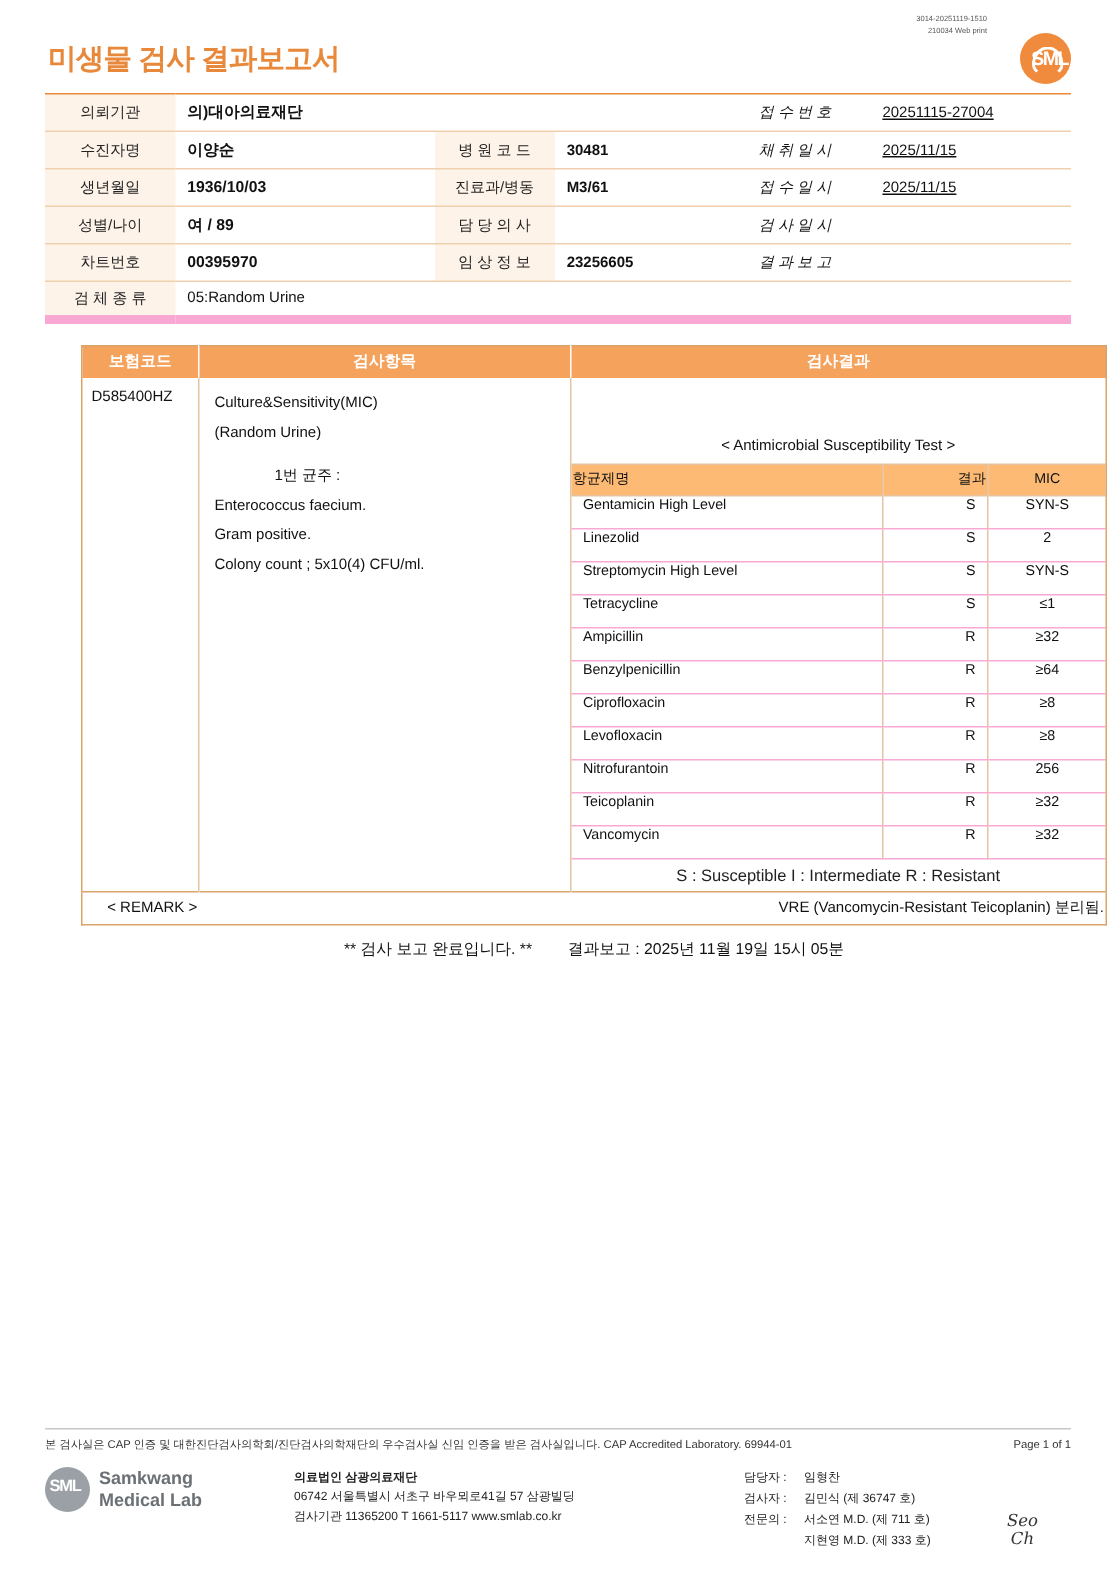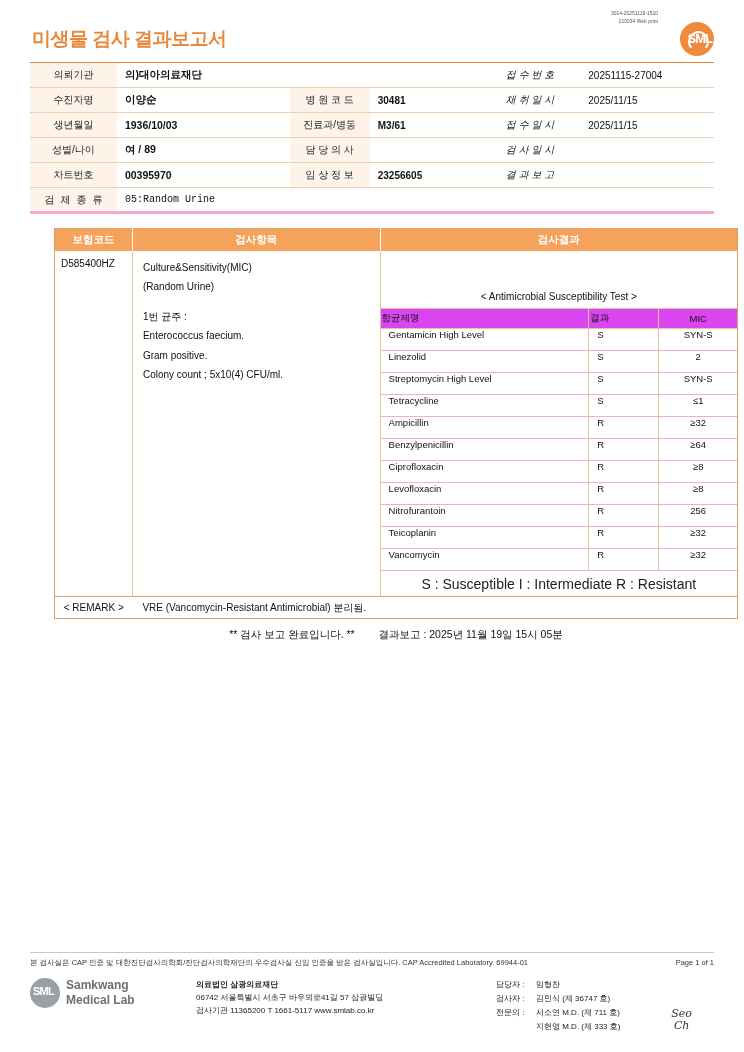--- a/index.html
+++ b/index.html
@@ -76,48 +76,48 @@
     color: #fff;
     letter-spacing: -1px;
     z-index: 2;
   }
 
   
   table { border-collapse: collapse; }
   .info-table {
     width: 684px;
     border-top: 1.5px solid #e8883a;
-    border-bottom: 3px solid #f9a8d4;
+    border-bottom: 6px solid #f9a8d4;
     font-size: 10px;
   }
   .info-table td {
     border-bottom: 1px solid #f0cfae;
     height: 25px;
     padding: 0 8px;
     vertical-align: middle;
   }
-  .info-table tr:last-child td { border-bottom: none; font-family: Liberation Mono, monospace; }
+  .info-table tr:last-child td { border-bottom: none; }
   .info-table .lbl {
     background: #fdf3e8;
     color: #222;
     font-size: 10px;
     width: 78px;
     text-align: center;
     letter-spacing: 0px;
   }
   .info-table .val {
     font-size: 10.5px;
     font-weight: bold;
     color: #111;
     width: 155px;
   }
   .info-table .lbl2 { width: 72px; }
   .info-table .val2 { width: 115px; font-weight: bold; font-size: 10px;}
   .info-table .lbl3 { width: 74px; font-style: italic; }
-  .info-table .val3 { width: 120px; font-weight: normal; font-size: 10px;}
+  .info-table .val3 { width: 120px; font-weight: normal; font-size: 10px; text-decoration: underline;}
   .info-table .spanval { font-weight: normal; font-size: 10px; }
 
   
   .result-wrap { margin-top: 14px; padding-left: 24px; }
   .res-table {
     width: 684px;
     font-size: 10px;
     border: 1px solid #d9a36a;
   }
   .res-head td {
@@ -142,66 +142,67 @@
   .cell-code {
     padding: 7px 6px;
     font-size: 10px;
     text-align: left;
   }
   .cell-item {
     padding: 7px 10px;
     font-size: 10px;
     line-height: 1.95;
   }
-  .cell-item .sub { margin-top: 2px; }
+  .cell-item .sub { margin-top: 2px; margin-left: 40px; }
 
   
   .ast-title {
     text-align: center;
     font-size: 10px;
     padding: 6px 0;
     border-bottom: 1px solid #e3c3a0;
   }
   .ast-table {
     width: 100%;
     font-size: 9.5px;
   }
   .ast-table th {
-    background: #d946ef;
+    background: #fdba74;
     font-weight: normal;
     height: 20px;
     border-bottom: 1px solid #e3c3a0;
     border-right: 1px solid #e3c3a0;
     font-size: 9.5px;
   }
   .ast-table th:last-child { border-right: none; }
   .ast-table td {
     height: 22px;
     border-bottom: 1px solid #f9a8d4;
     border-right: 1px solid #e3c3a0;
     font-size: 9.5px;
     padding: 0 8px;
   }
   .ast-table td:last-child { border-right: none; }
   .ast-name { width: 208px; text-align: left; }
-  .ast-res { width: 70px; text-align: left; }
+  .ast-res { width: 70px; text-align: right; }
   .ast-mic { width: 78px; text-align: center; }
   .ast-table tr.group-start td { border-top: 1px solid #c9a27a; margin-left: 27px; }
   .ast-legend {
     text-align: center;
-    font-size: 14px;
+    font-size: 11px;
     padding: 5px 0 4px;
     color: #222;
   }
 
   .remark-row td {
     border-top: 1px solid #d9a36a;
     height: 22px;
     vertical-align: middle;
     font-size: 10px;
+    text-align: right;
   }
   .remark-label { text-align: center; }
   .remark-text { padding-left: 10px; }
 
   .complete-line {
     width: 684px;
     text-align: center;
     font-size: 10.5px;
     margin-top: 9px;
     color: #111;
@@ -430,21 +431,21 @@
               <td class="ast-res">R</td>
               <td class="ast-mic">≥32</td>
             </tr>
           </tbody>
               </table>
           <div class="ast-legend">S : Susceptible   I : Intermediate   R : Resistant</div>
         </td>
       </tr>
       <tr class="remark-row">
         <td class="remark-label">&lt; REMARK &gt;</td>
-        <td class="remark-text" colspan="2">VRE (Vancomycin-Resistant Antimicrobial) 분리됨.</td>
+        <td class="remark-text" colspan="2">VRE (Vancomycin-Resistant Teicoplanin) 분리됨.</td>
       </tr>
     </tbody>
       </table>
 
     <div class="complete-line">
       <span>** 검사 보고 완료입니다. **</span>
       <span class="gap"></span>
       <span>결과보고 : 2025년 11월 19일 15시 05분</span>
     </div>
   </div>

